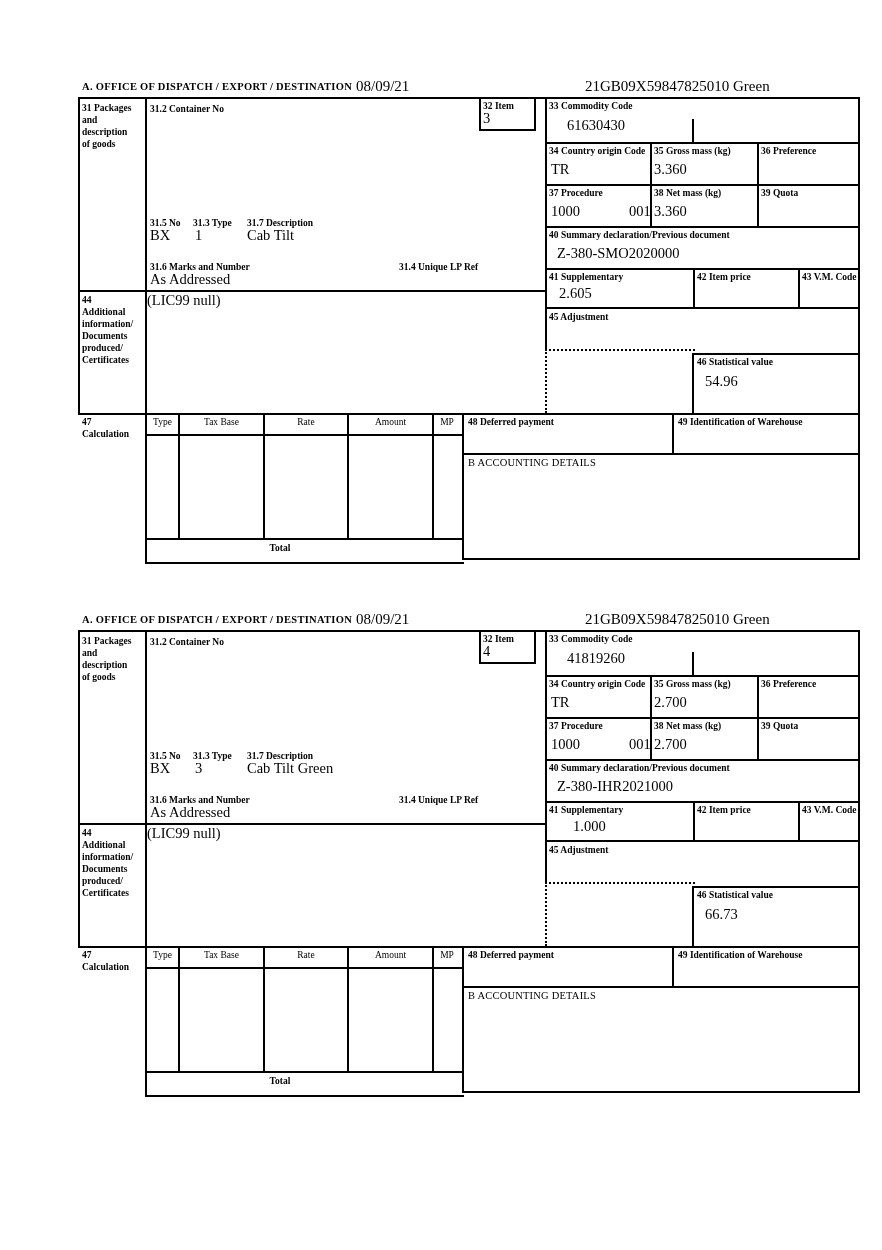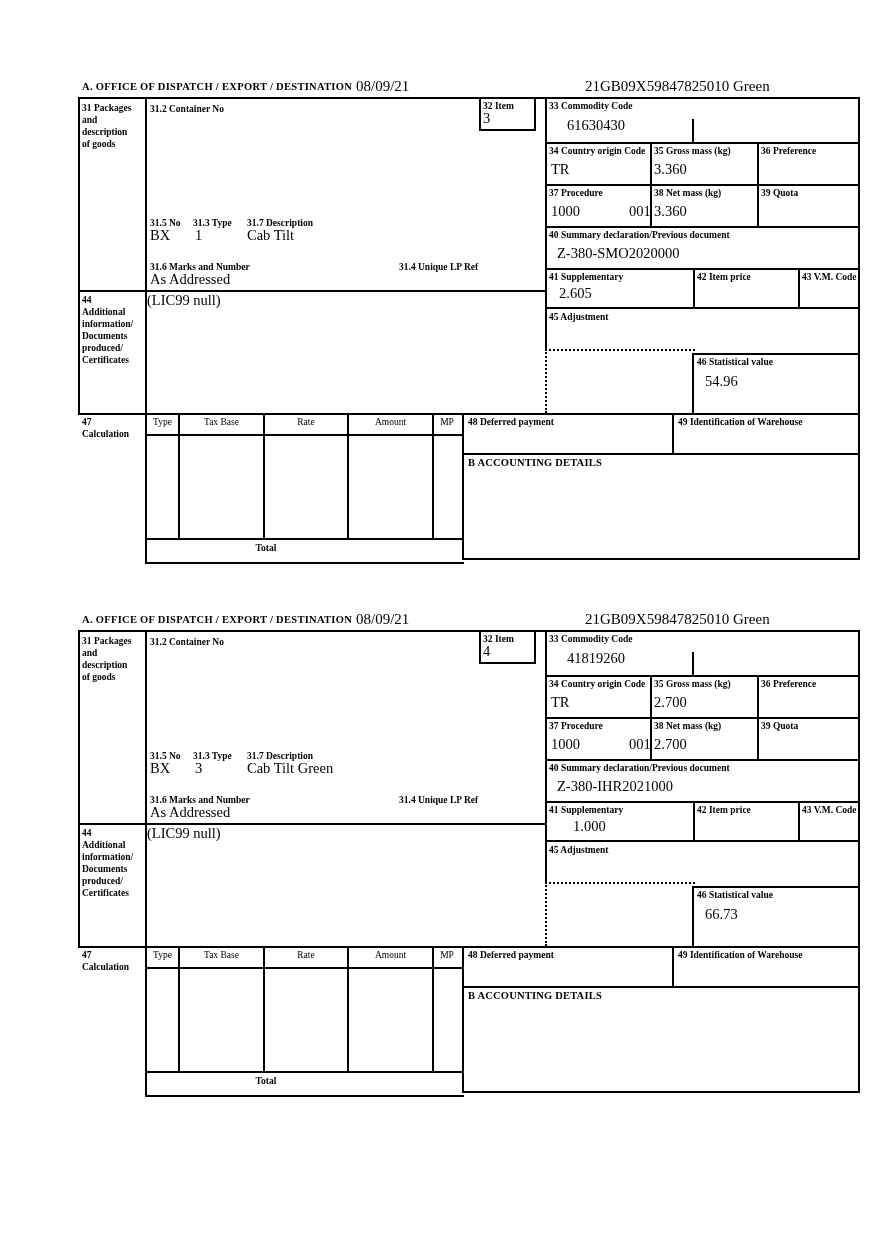--- a/index.html
+++ b/index.html
@@ -7,22 +7,22 @@
        font-family:"Liberation Serif","DejaVu Serif",serif;color:#000;}
   .blk{position:absolute;left:78px;width:782px;height:470px;}
   .ln{position:absolute;background:#000;}
   .dv{position:absolute;width:0;border-left:2px dotted #000;}
   .dh{position:absolute;height:0;border-top:2px dotted #000;}
   .lb{position:absolute;font-weight:bold;font-size:9.5px;line-height:12px;white-space:pre-line;}
   .v{position:absolute;font-size:14.5px;line-height:15px;white-space:nowrap;}
   .hA{position:absolute;font-weight:bold;font-size:10.5px;letter-spacing:.3px;white-space:nowrap;}
   .hV{position:absolute;font-size:15px;white-space:nowrap;}
   .th{position:absolute;top:320px;font-weight:normal;font-size:9.5px;text-align:center;}
-  .tot{position:absolute;left:53px;width:270px;top:446px;font-weight:bold;font-size:9.5px;text-align:center;}
-  .bacc{position:absolute;font-weight:bold;font-size:10.5px;letter-spacing:.2px;white-space:nowrap;}
+  .tot{position:absolute;left:67px;width:270px;top:446px;font-weight:bold;font-size:9.5px;text-align:center;}
+  .bacc{position:absolute;font-weight:normal;font-size:10.5px;letter-spacing:.2px;white-space:nowrap;}
 </style>
 </head>
 <body>
 
 <section class="blk" style="top:97px">
 
   <div class="hA" style="left:4px;top:-16px">A. OFFICE OF DISPATCH / EXPORT / DESTINATION</div>
   <div class="hV" style="left:278px;top:-19px">08/09/21</div>
   <div class="hV" style="left:507px;top:-19px">21GB09X59847825010</div>
   <div class="hV" style="left:655px;top:-19px">Green</div>

